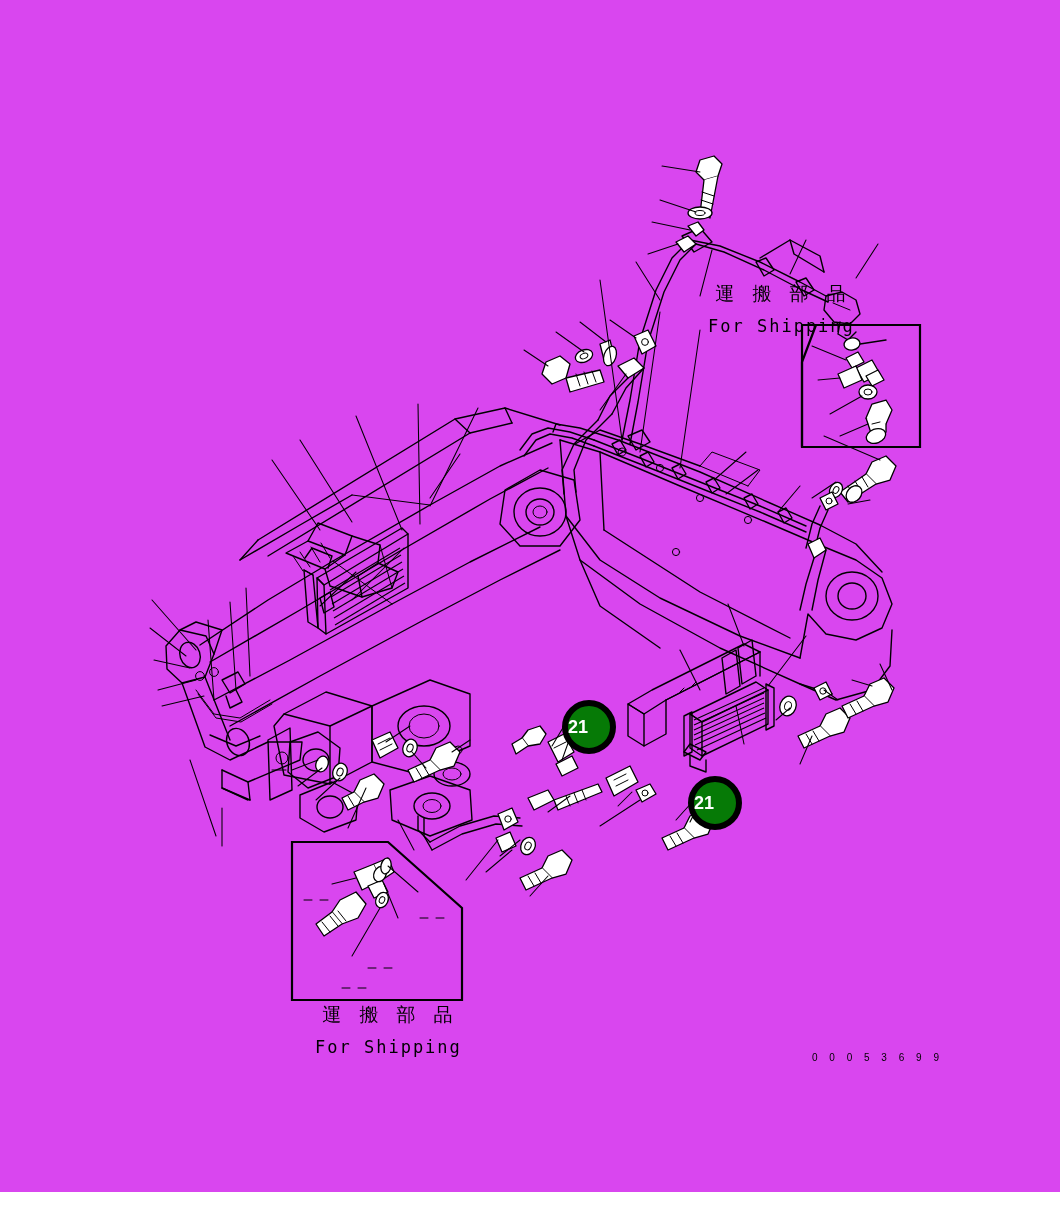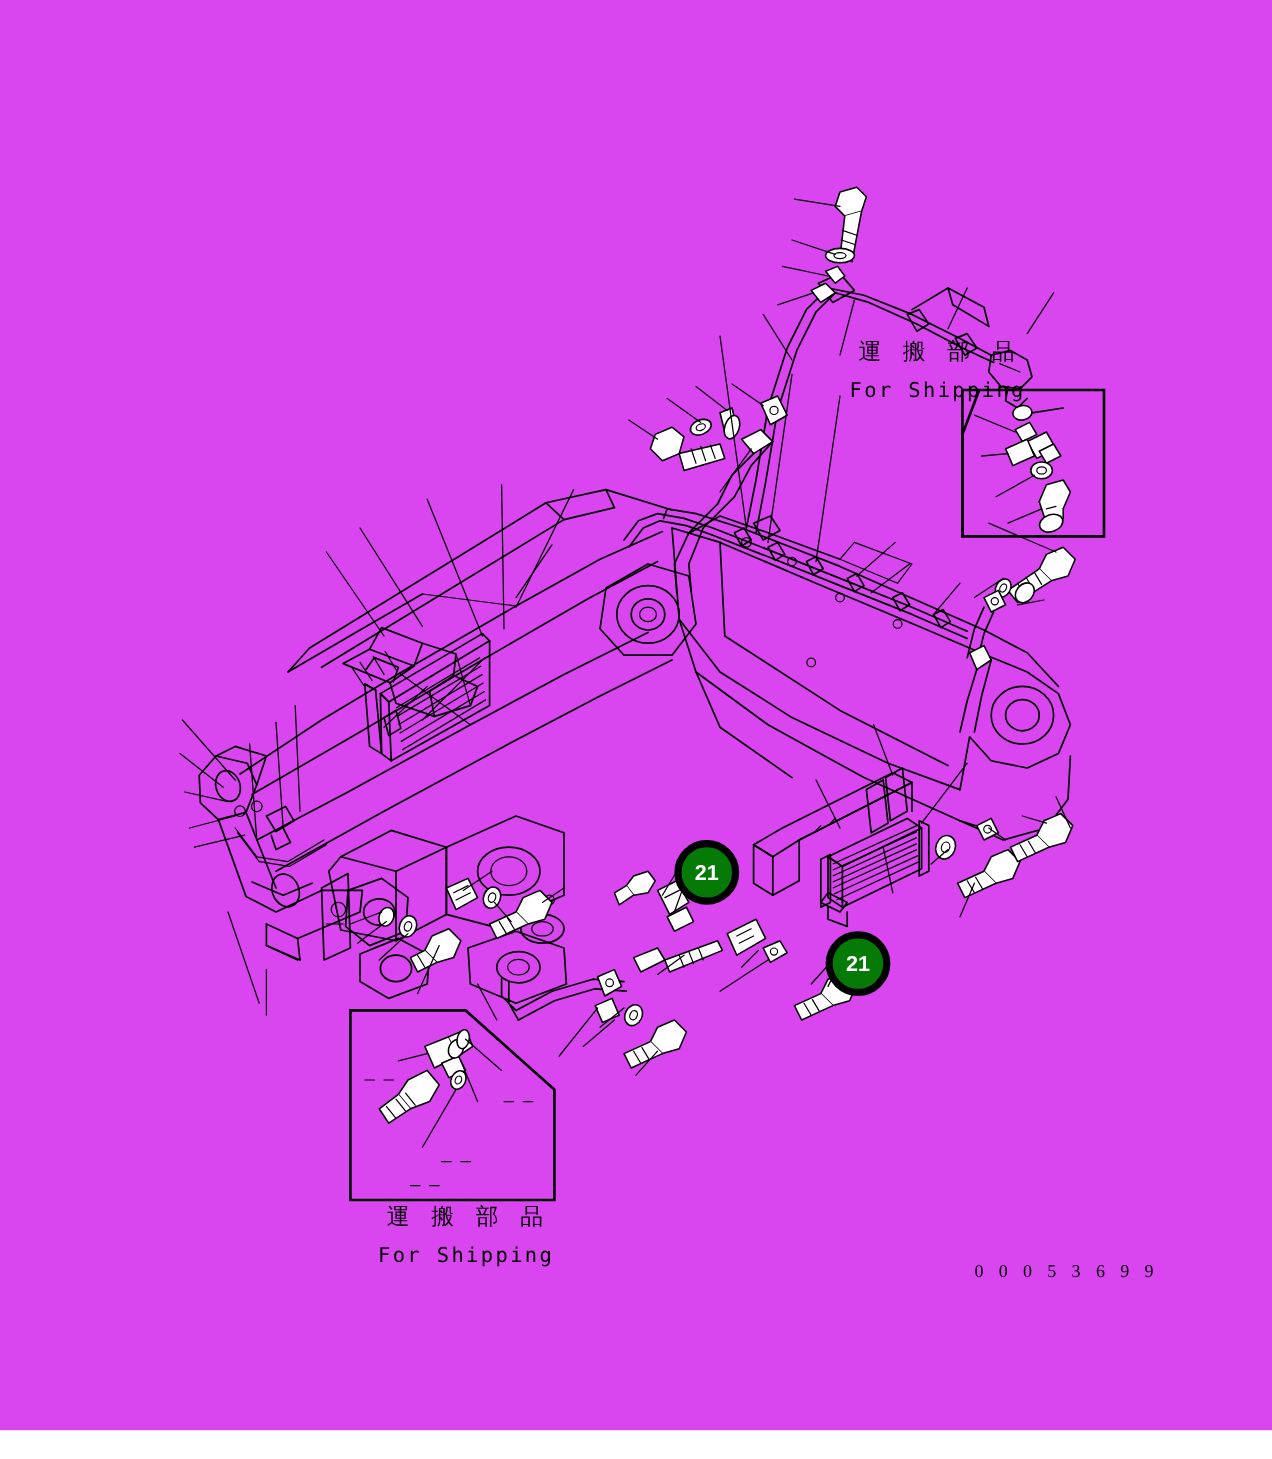--- a/index.html
+++ b/index.html
@@ -81,34 +81,33 @@
     font-family: "DejaVu Sans Mono", monospace;
     font-size: 17px;
     letter-spacing: 2.0px;
     text-indent: 2px;
     margin-top: 13px;
   }
 
   
   .dwg-no {
     position: absolute;
-    font-family: Liberation Serif, serif;
-    font-size: 15px;
+    font-family: Liberation Sans, sans-serif;
+    font-size: 10px;
     letter-spacing: 4.5px;
     color: #000000;
     white-space: nowrap;
   }
 
   
   .callout {
     position: absolute;
     border-radius: 50%;
     display: flex;
     align-items: center;
-    justify-content: center;
     box-sizing: border-box;
   }
   .callout .num {
     font-family: "Liberation Sans", sans-serif;
     font-weight: 700;
     color: #ffffff;
     user-select: none;
   }
 </style>
 </head>

